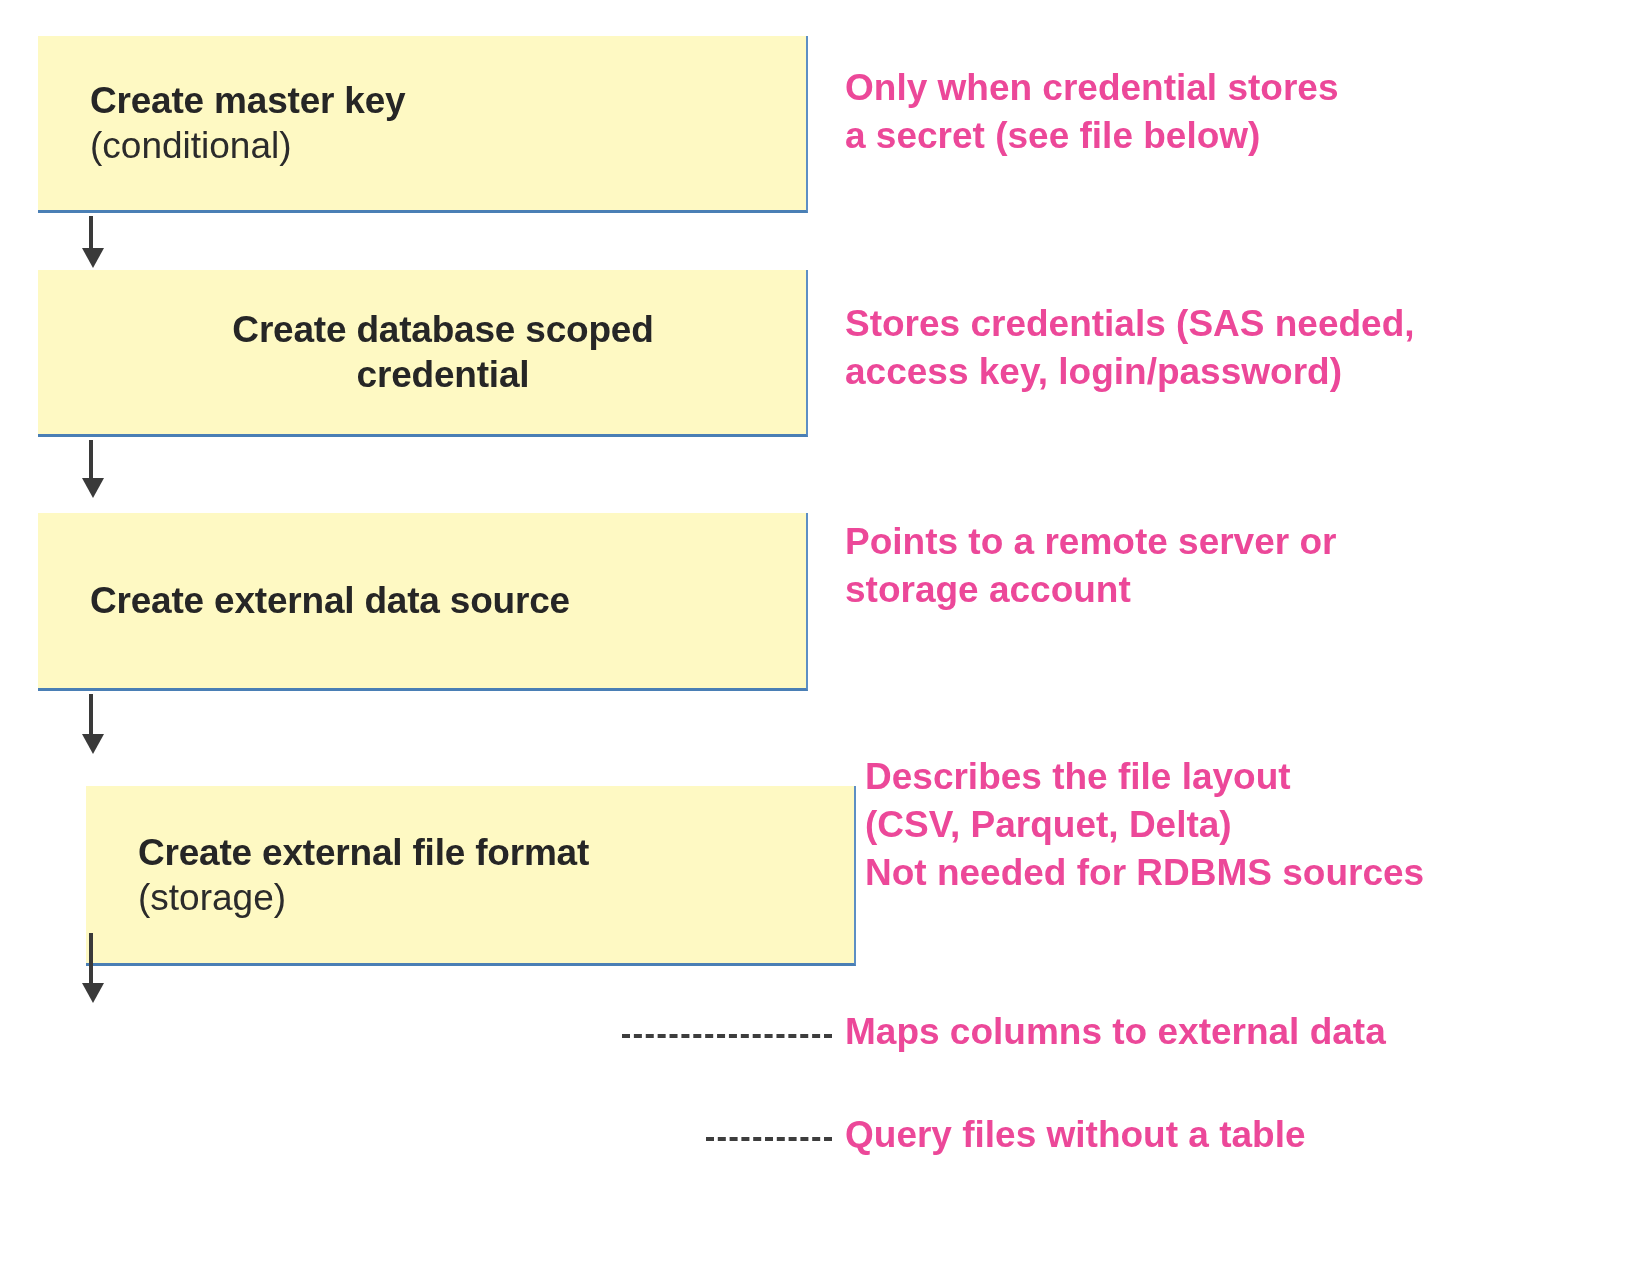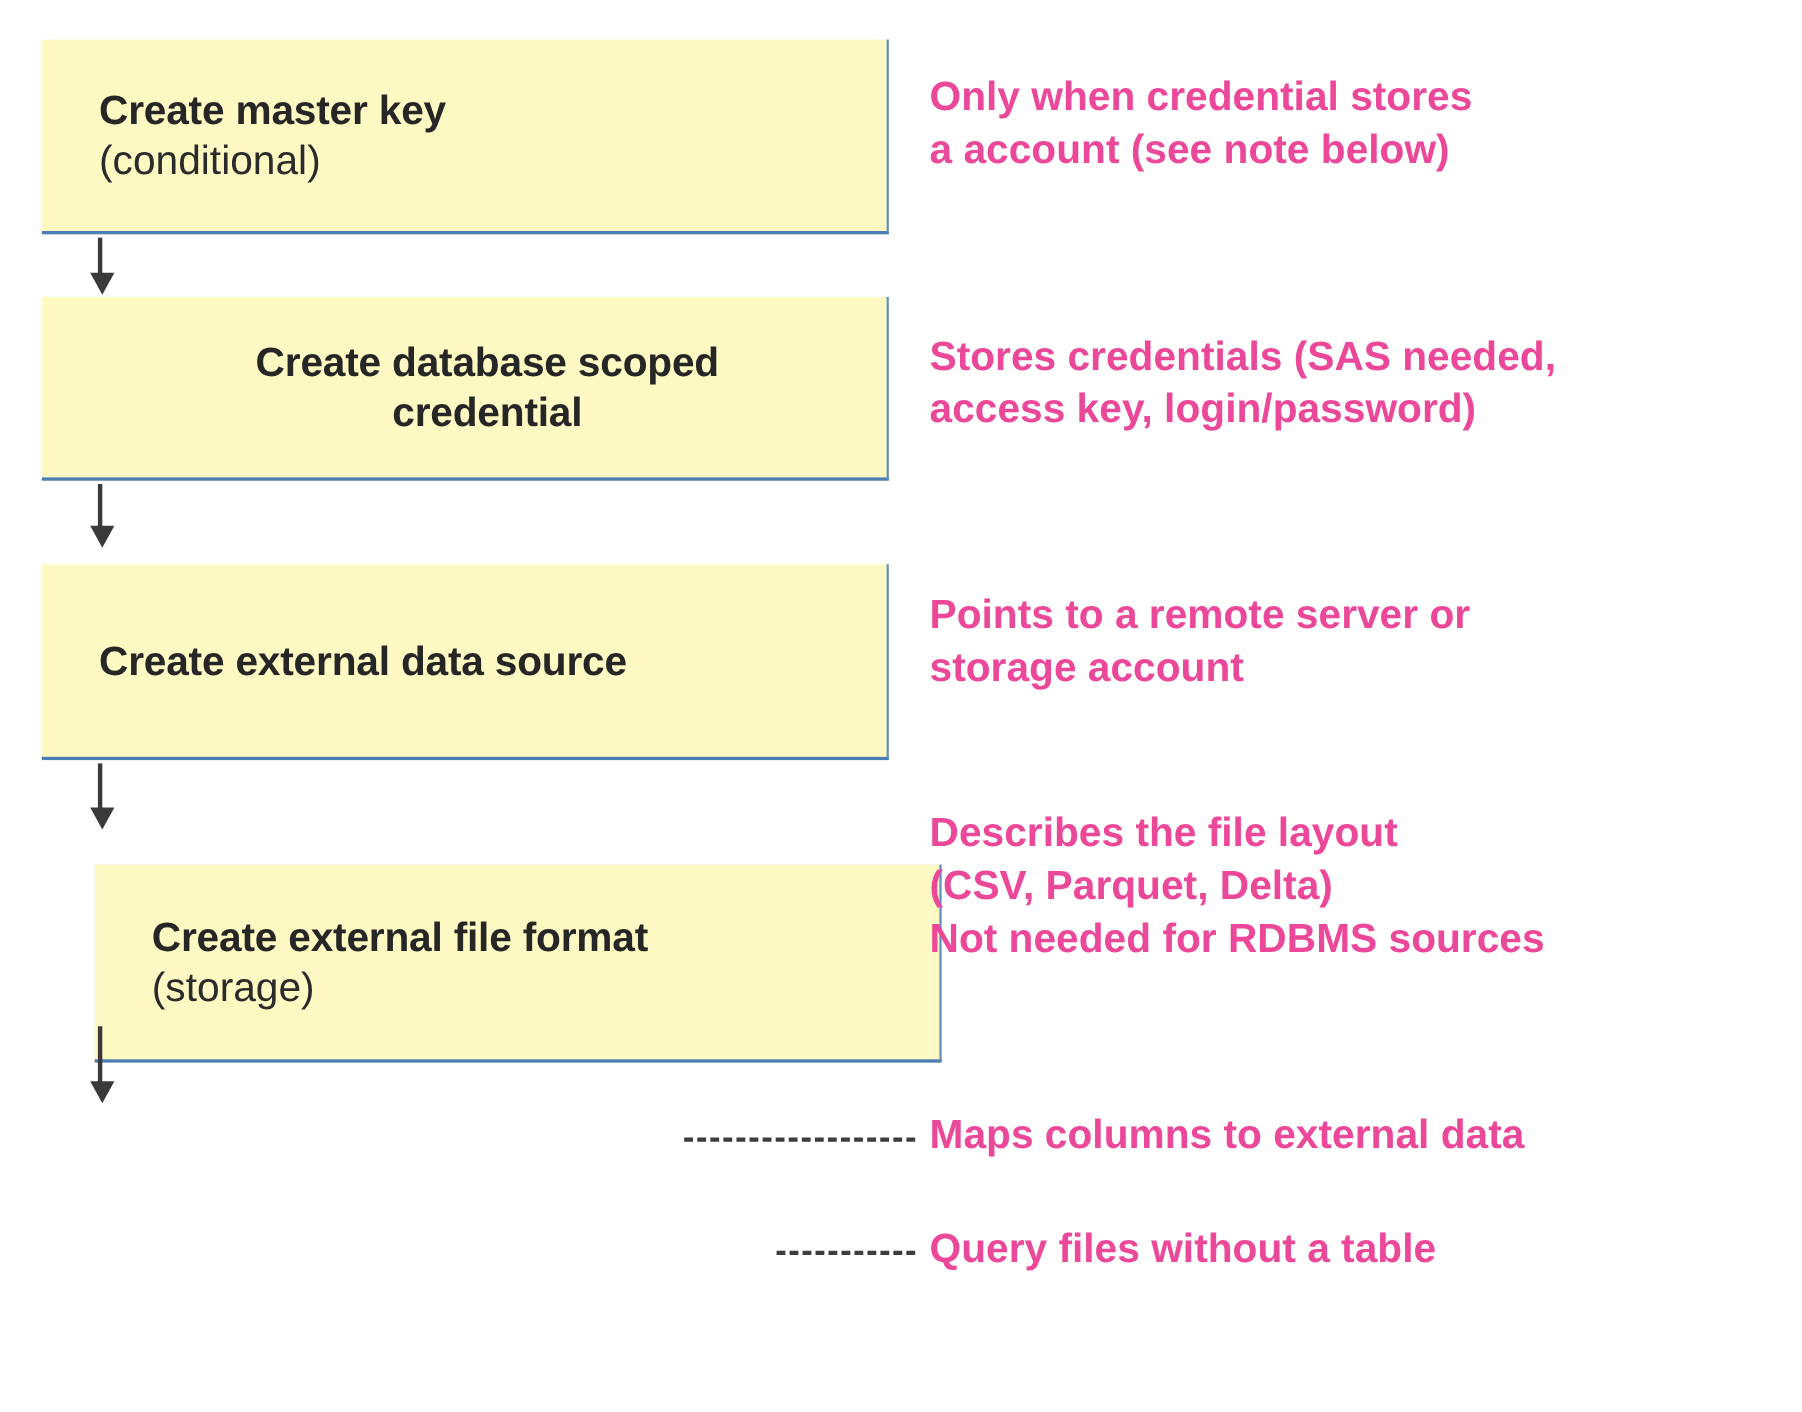--- a/index.html
+++ b/index.html
@@ -81,21 +81,21 @@
 <div class="stage">
 
   <div class="box" style="top:36px;height:177px;">
     <div class="box-inner">
       <span class="ttl">Create master key</span>
       <span class="sub">(conditional)</span>
     </div>
   </div>
   <div class="desc" style="top:64px;">
     <div>Only when credential stores</div>
-    <div>a account (see note below)</div>
+    <div>a secret (see file below)</div>
   </div>
   <div class="arrow" style="top:216px;height:52px;">
     <div class="shaft" style="height:34px;"></div>
     <div class="head" style="top:32px;"></div>
   </div>
 
   <div class="box" style="top:270px;height:167px;text-align:center;">
     <div class="box-inner">
       <span class="ttl">Create database scoped</span>
       <span class="ttl">credential</span>
@@ -108,36 +108,36 @@
   <div class="arrow" style="top:440px;height:60px;">
     <div class="shaft" style="height:40px;"></div>
     <div class="head" style="top:38px;"></div>
   </div>
 
   <div class="box" style="top:513px;height:178px;">
     <div class="box-inner">
       <span class="ttl">Create external data source</span>
     </div>
   </div>
-  <div class="desc" style="top:518px;margin-top:17px;">
+  <div class="desc" style="top:518px;">
     <div>Points to a remote server or</div>
     <div>storage account</div>
   </div>
   <div class="arrow" style="top:694px;height:62px;">
     <div class="shaft" style="height:42px;"></div>
     <div class="head" style="top:40px;"></div>
   </div>
 
   <div class="box" style="top:786px;height:180px;margin-left:48px;">
     <div class="box-inner">
       <span class="ttl">Create external file format</span>
       <span class="sub">(storage)</span>
     </div>
   </div>
-  <div class="desc" style="top:733px;">
+  <div class="desc" style="top:753px;margin-left:20px;">
     <div>Describes the file layout</div>
     <div>(CSV, Parquet, Delta)</div>
     <div>Not needed for RDBMS sources</div>
   </div>
   <div class="arrow" style="top:933px;height:72px;">
     <div class="shaft" style="height:52px;"></div>
     <div class="head" style="top:50px;"></div>
   </div>
 
 

